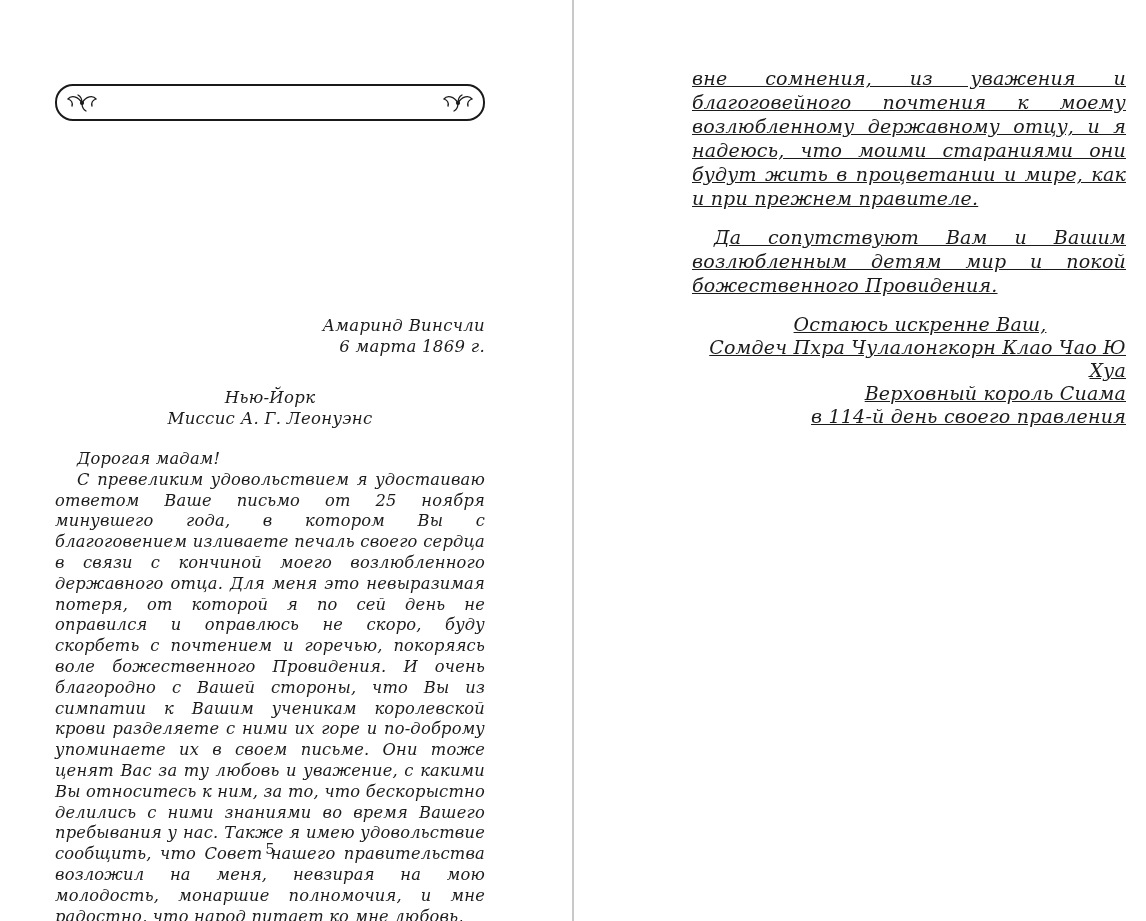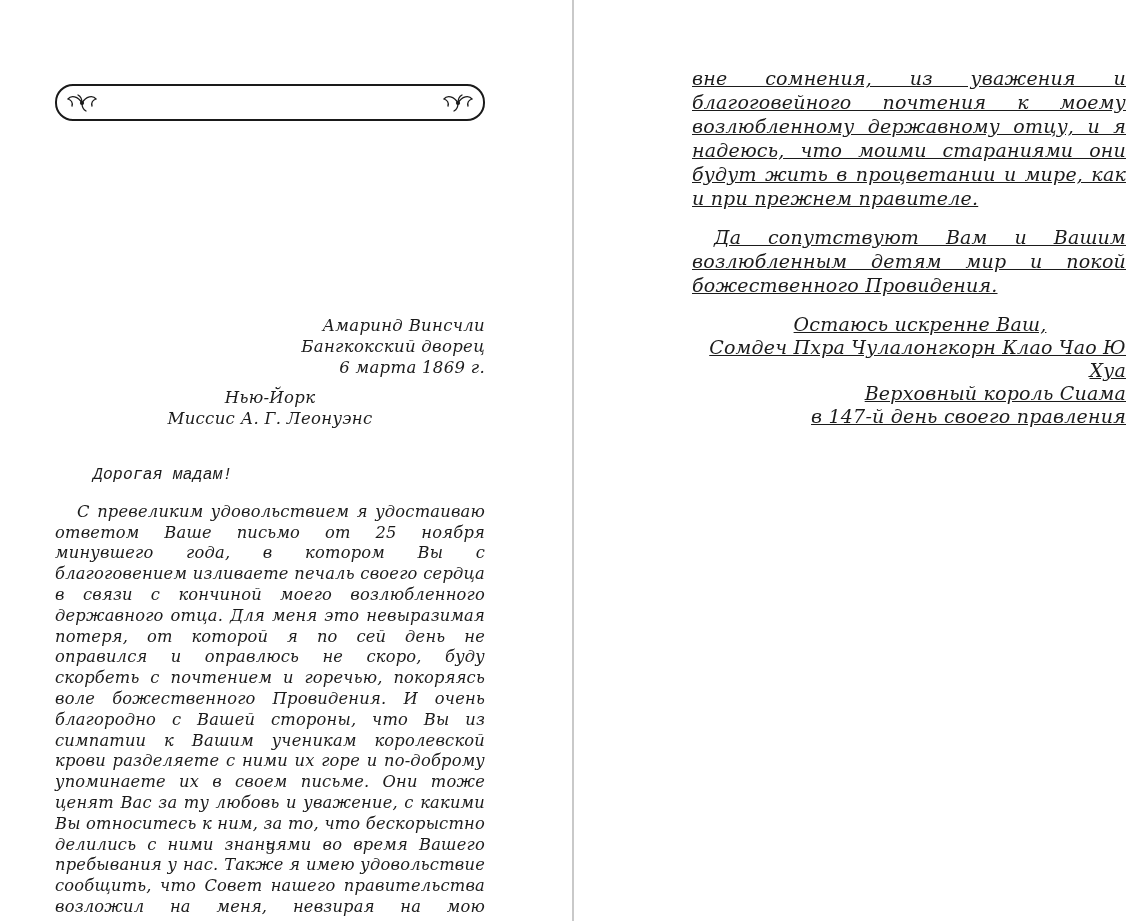--- a/index.html
+++ b/index.html
@@ -66,21 +66,21 @@
   .letter-body {
     position: absolute;
     left: 55px; top: 449px;
     width: 430px;
     font-style: italic;
     font-size: 16.3px;
     line-height: 20.8px;
     letter-spacing: 0.2px;
     text-align: justify;
   }
-  .letter-body .salutation { text-indent: 22px; margin: 16px; font-family: Liberation Mono, monospace; }
+  .letter-body .salutation { text-indent: 22px; margin: 0; }
   .letter-body .para {
     text-indent: 22px; margin: 0;
     hyphens: auto; -webkit-hyphens: auto;
   }
   .page-number {
     position: absolute;
     left: 55px; top: 840px;
     width: 430px;
     text-align: center;
     font-style: normal;
@@ -139,21 +139,20 @@
           <path d="M17 11 C21 4, 28 3, 31 7 C28 8, 26 10, 27 14"></path>
           <path d="M17 11 C17 6, 15 4, 13 3"></path>
           <path d="M17 11 C17 16, 19 18, 21 19"></path>
         </g>
         <circle cx="17" cy="11" r="2.1" fill="#1a1a1a"></circle>
       </svg>
     </div>
 
     <div class="letter-heading">
       <div>Амаринд Винсчли</div>
-      <div>Бангкокский дворец</div>
       <div>6 марта 1869 г.</div>
     </div>
 
     <div class="letter-addressee">
       <div>Нью-Йорк</div>
       <div>Миссис А. Г. Леонуэнс</div>
     </div>
 
     <div class="letter-body">
       <p class="salutation">Дорогая мадам!</p>
@@ -166,18 +165,18 @@
   <div class="gutter"></div>
 
   <div>
     <div class="right-col">
       <p class="para-cont">вне сомнения, из уважения и благоговейного почтения к моему возлюбленному державному отцу, и я надеюсь, что моими стараниями они будут жить в процветании и мире, как и при прежнем правителе.</p>
       <p class="para-blessing">Да сопутствуют Вам и Вашим возлюбленным детям мир и покой божественного Провидения.</p>
       <p class="closing-line">Остаюсь искренне Ваш,</p>
       <div class="signature">
         <div>Сомдеч Пхра Чулалонгкорн Клао Чао Ю Хуа</div>
         <div>Верховный король Сиама</div>
-        <div>в 147-й день своего правления</div>
+        <div>в 114-й день своего правления</div>
       </div>
     </div>
   </div>
 
 </div>
 
 </body></html>

